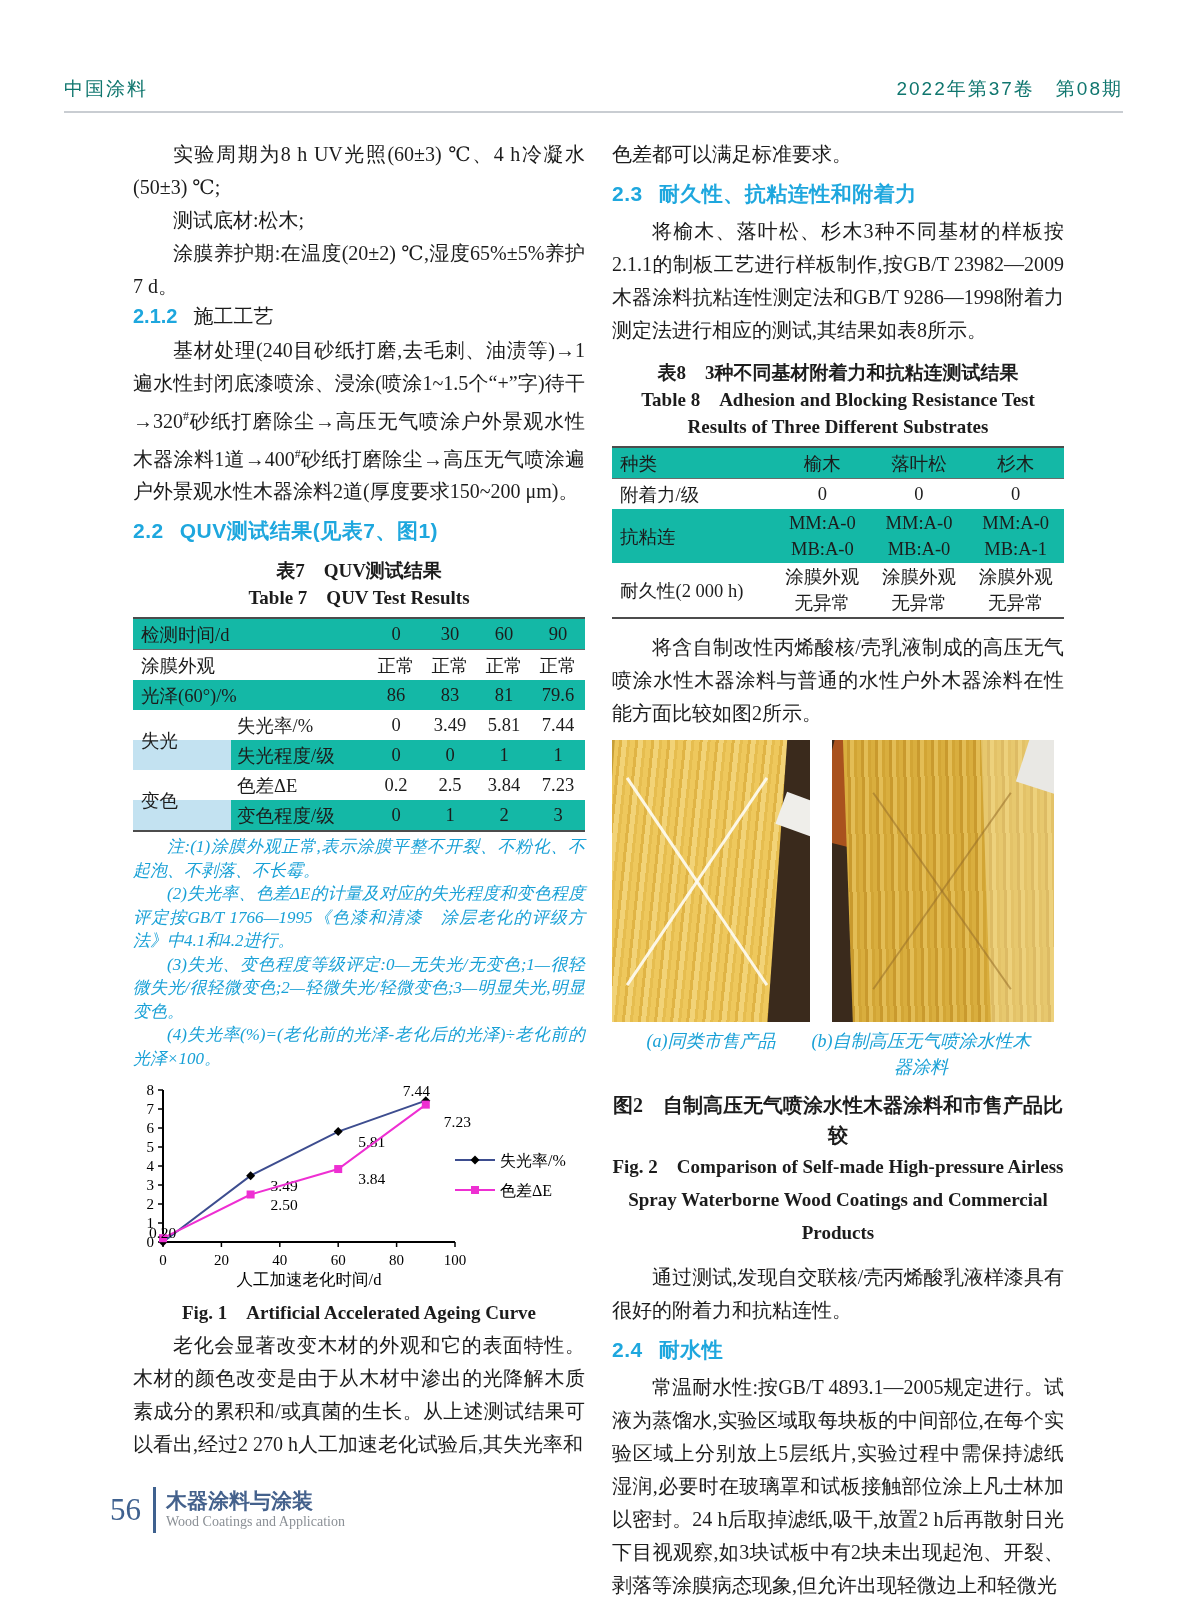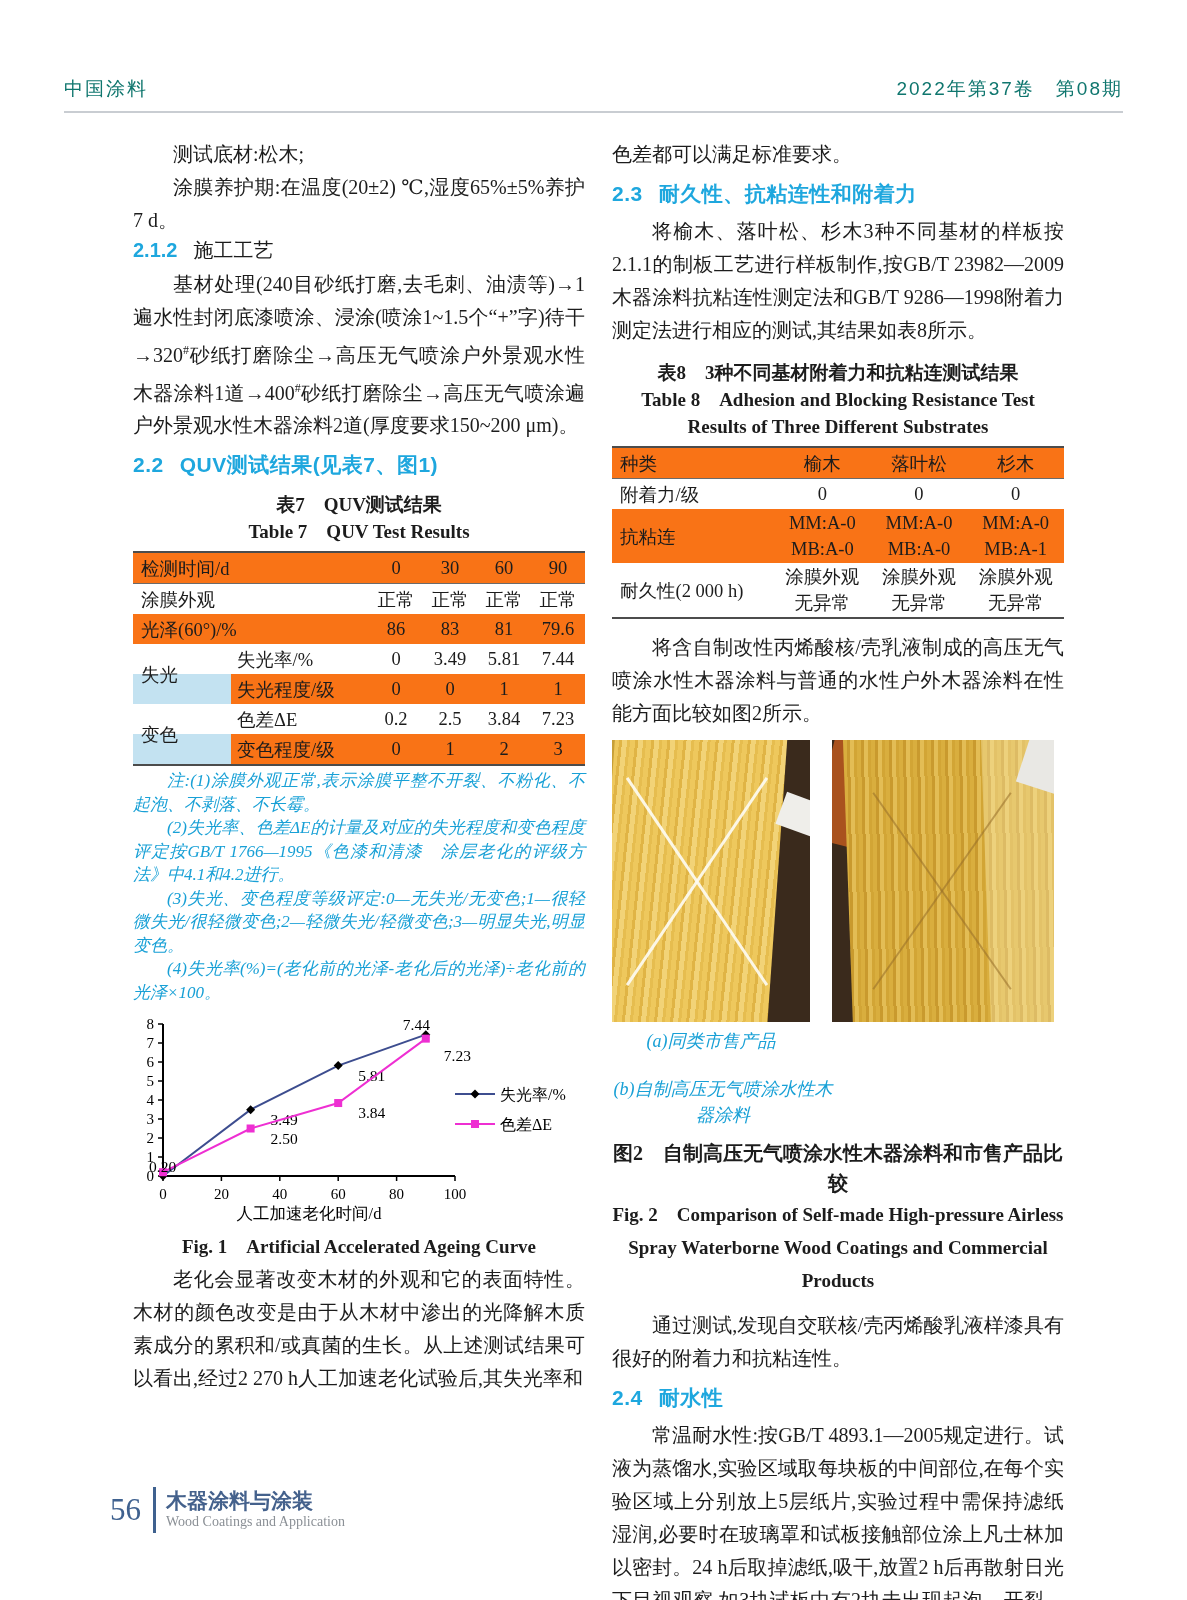--- a/index.html
+++ b/index.html
@@ -31,21 +31,21 @@
   h3.sec .hnum{font-family:"Liberation Sans","DejaVu Sans",sans-serif;color:#1ea7de;font-weight:bold;margin-right:16px;}
   h2.sec .hnum{margin-right:16px;}
   
   .tcap{ text-align:center;font-weight:bold;margin:12px 6px 6px;font-size:19px;line-height:27px;}
   .tcap .cn{display:block;}
   .tcap .en{display:block;}
   table.dtab{width:100%;border-collapse:collapse;border-top:2px solid #4c4c4c;border-bottom:2px solid #4c4c4c;font-size:18.5px;}
   table.dtab td{padding:1px 4px;height:28px;text-align:center;vertical-align:middle;}
   table.dtab td.lab{text-align:left;padding-left:8px;}
   table.dtab td.lab2{text-align:left;padding-left:6px;}
-  table.dtab tr.blue td{background:#f97316;}
+  table.dtab tr.blue td{background:#14b8a6;}
   table.dtab td.split{background:linear-gradient(#ffffff 0 50%,#c3e2f1 50% 100%) !important;}
   table.dtab tr.rule td{border-bottom:1.5px solid #6b6b6b;}
   table.dtab .cell2line div{line-height:26px;}
   
   .notes{margin-top:3px;color:#18a0d6;font-size:17px;line-height:23.5px;font-style:italic;text-align:justify;}
   .notes p{margin:0;text-indent:2em;}
   
   .fig1-wrap{margin-top:12px;}
   svg text{font-family:"Liberation Serif","DejaVu Serif",serif;fill:#000;}
   .figcap{text-align:center;margin-top:2px;line-height:30px;}
@@ -67,40 +67,41 @@
   .xline.a{transform:rotate(56deg);}
   .xline.b{transform:rotate(-56deg);}
   .pb-plank{position:absolute;left:16px;top:-10px;width:216px;height:305px;transform:rotate(-2deg);
     background:repeating-linear-gradient(91deg,#d9ae3e 0 4px,#c99a2e 4px 7px,#e3bd55 7px 11px,#d2a535 11px 14px);}
   .pb-sheen{position:absolute;right:-6px;top:-10px;width:74px;height:305px;background:rgba(255,243,190,.38);transform:rotate(-2deg);}
   .pb-shard{position:absolute;left:-8px;top:-14px;width:54px;height:120px;background:#a9521e;transform:rotate(14deg);}
   .pb-paper{position:absolute;right:-16px;top:-10px;width:46px;height:60px;background:#e9e8e4;transform:rotate(18deg);}
   .fxline{position:absolute;width:240px;height:2px;background:rgba(150,110,40,.55);top:150px;left:-10px;}
   .fxline.a{transform:rotate(55deg);}
   .fxline.b{transform:rotate(-55deg);}
-  .photo-caps{display:flex;gap:22px;margin-top:6px;flex-direction:column;}
+  .photo-caps{display:flex;margin-top:6px;}
   .pcap{color:#18a0d6;font-style:italic;font-size:18px;line-height:26px;text-align:center;}
   .pcap.a{width:198px;}
   .pcap.b{width:222px;}
   
   .page-footer{position:absolute;left:110px;top:1487px;display:flex;align-items:center;}
   .page-footer .pno{font-size:31px;color:#3f618f;margin-right:12px;font-family:"Liberation Serif",serif;}
   .page-footer .bar{width:3px;height:46px;background:#3f618f;margin-right:10px;}
   .page-footer .cn{font-family:"Liberation Sans","DejaVu Sans",sans-serif;font-weight:bold;font-size:21px;color:#44618c;line-height:24px;}
   .page-footer .en{font-size:14px;color:#8b9096;line-height:18px;}
 </style>
 </head>
 <body>
 
 <div class="page-header">
   <span>中国涂料</span>
   <span>2022年第37卷　第08期</span>
 </div>
 
 <div class="col col-left">
+  <p class="body"><span>实验周期为8 h UV光照(60±3) ℃、4 h冷凝水(50±3) ℃;</span></p>
   <p class="body"><span>测试底材:松木;</span></p>
   <p class="body"><span>涂膜养护期:在温度(20±2) ℃,湿度65%±5%养护7 d。</span></p>
 
   <h3 class="sec">
     <span class="hnum">2.1.2</span><span>施工工艺</span>
   </h3>
 
   <p class="body"><span>基材处理(240目砂纸打磨,去毛刺、油渍等)→1遍水性封闭底漆喷涂、浸涂(喷涂1~1.5个“+”字)待干→320</span><sup>#</sup><span>砂纸打磨除尘→高压无气喷涂户外景观水性木器涂料1道→400</span><sup>#</sup><span>砂纸打磨除尘→高压无气喷涂遍户外景观水性木器涂料2道(厚度要求150~200 μm)。</span></p>
 
   <h2 class="sec">

